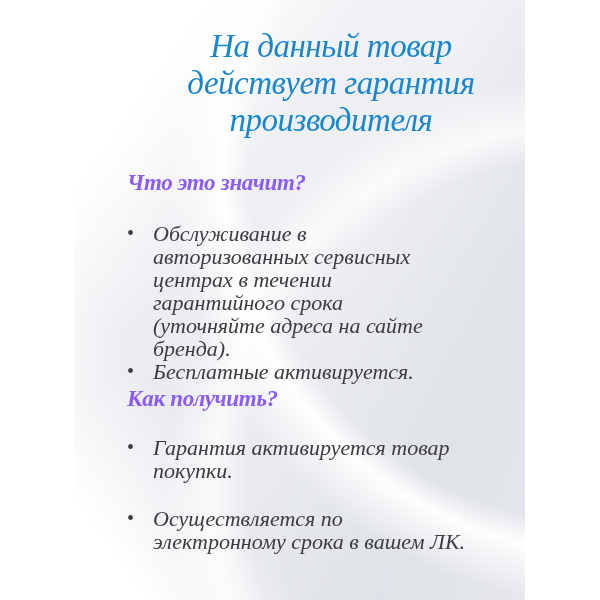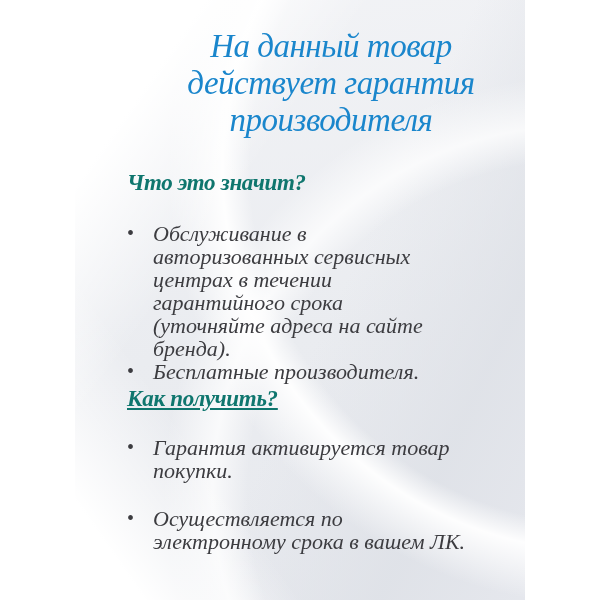--- a/index.html
+++ b/index.html
@@ -39,25 +39,25 @@
     color:#1a86cc;
     white-space:pre-line;
     margin-left:31px;
   }
   .section-heading{
     position:absolute;
     left:127px;
     font-size:23px;
     font-weight:700;
     font-style:italic;
-    color:#0f766e;
+    color:#8b5cf6;
     letter-spacing:-0.3px;
   }
   .heading-what{ top:170px; }
-  .heading-how{ top:386px;text-decoration:underline; }
+  .heading-how{ top:386px; }
   .bullet-list{
     position:absolute;
     left:127px;
     width:370px;
     font-size:22px;
     font-style:italic;
     line-height:23px;
     color:#3c3c40;
   }
   .list-what{ top:222px; }
@@ -95,21 +95,21 @@
       <span class="bullet-dot">•</span>
       <span class="bullet-text">Обслуживание в
 авторизованных сервисных
 центрах в течении
 гарантийного срока
 (уточняйте адреса на сайте
 бренда).</span>
     </div>
     <div class="bullet-row">
       <span class="bullet-dot">•</span>
-      <span class="bullet-text">Бесплатные производителя.</span>
+      <span class="bullet-text">Бесплатные активируется.</span>
     </div>
   </div>
 
   <div class="section-heading heading-how">Как получить?</div>
 
   <div class="bullet-list list-how">
     <div class="bullet-row">
       <span class="bullet-dot">•</span>
       <span class="bullet-text">Гарантия активируется товар
 покупки.</span>

